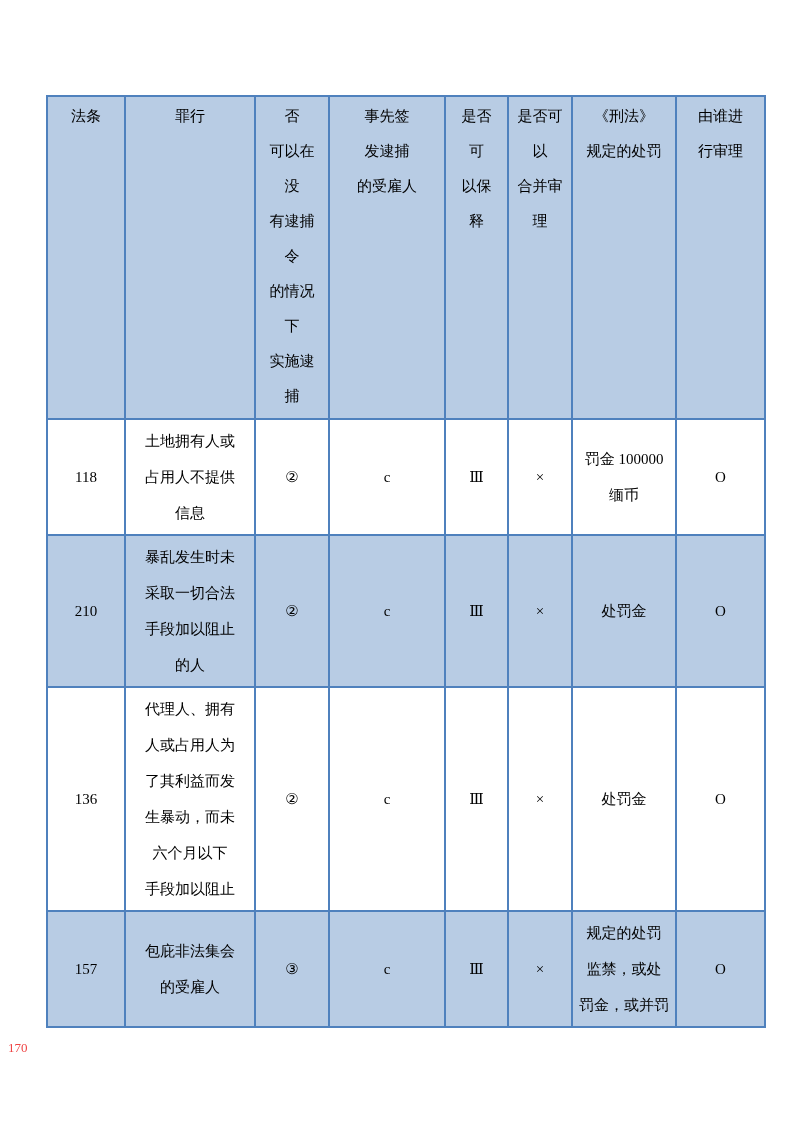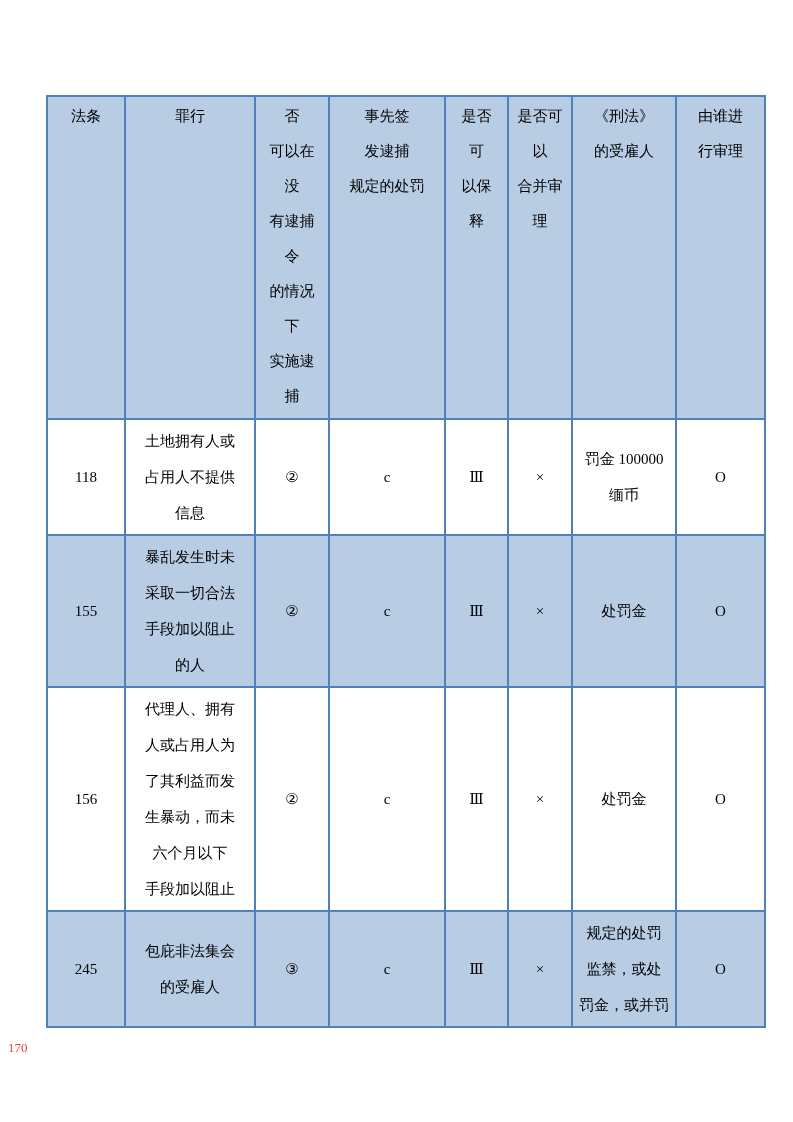--- a/index.html
+++ b/index.html
@@ -94,79 +94,79 @@
 可以在
 没
 有逮捕
 令
 的情况
 下
 实施逮
 捕</th>
         <th>事先签
 发逮捕
-规定的处罚</th>
+的受雇人</th>
         <th>是否
 可
 以保
 释</th>
         <th>是否可
 以
 合并审
 理</th>
         <th>《刑法》
-的受雇人</th>
+规定的处罚</th>
         <th>由谁进
 行审理</th>
       </tr>
     </thead>
     <tbody>
         <tr>
     <td>118</td>
     <td>土地拥有人或
 占用人不提供
 信息</td>
     <td>②</td>
     <td>c</td>
     <td>Ⅲ</td>
     <td>×</td>
     <td>罚金 100000
 缅币</td>
     <td>O</td>
   </tr>
         <tr>
-    <td>155</td>
+    <td>210</td>
     <td>暴乱发生时未
 采取一切合法
 手段加以阻止
 的人</td>
     <td>②</td>
     <td>c</td>
     <td>Ⅲ</td>
     <td>×</td>
     <td>处罚金</td>
     <td>O</td>
   </tr>
         <tr>
-    <td>156</td>
+    <td>136</td>
     <td>代理人、拥有
 人或占用人为
 了其利益而发
 生暴动，而未
 六个月以下
 手段加以阻止</td>
     <td>②</td>
     <td>c</td>
     <td>Ⅲ</td>
     <td>×</td>
     <td>处罚金</td>
     <td>O</td>
   </tr>
         <tr>
-    <td>245</td>
+    <td>157</td>
     <td>包庇非法集会
 的受雇人</td>
     <td>③</td>
     <td>c</td>
     <td>Ⅲ</td>
     <td>×</td>
     <td>规定的处罚
 监禁，或处
 罚金，或并罚</td>
     <td>O</td>

